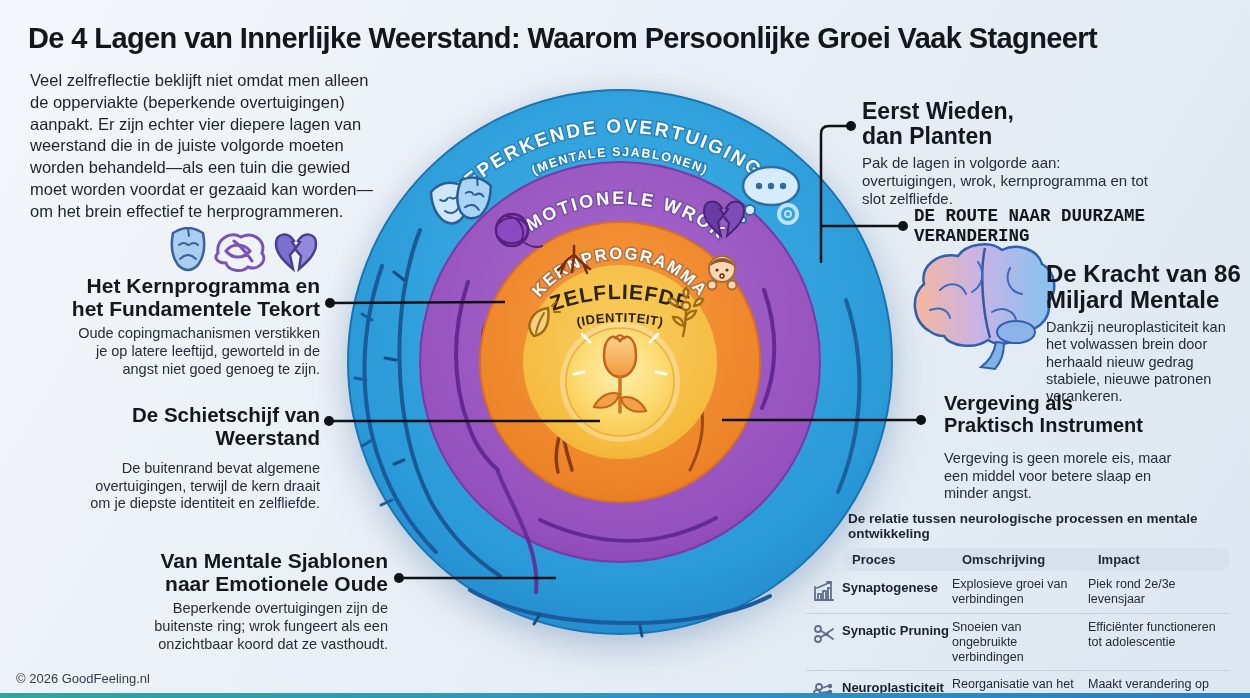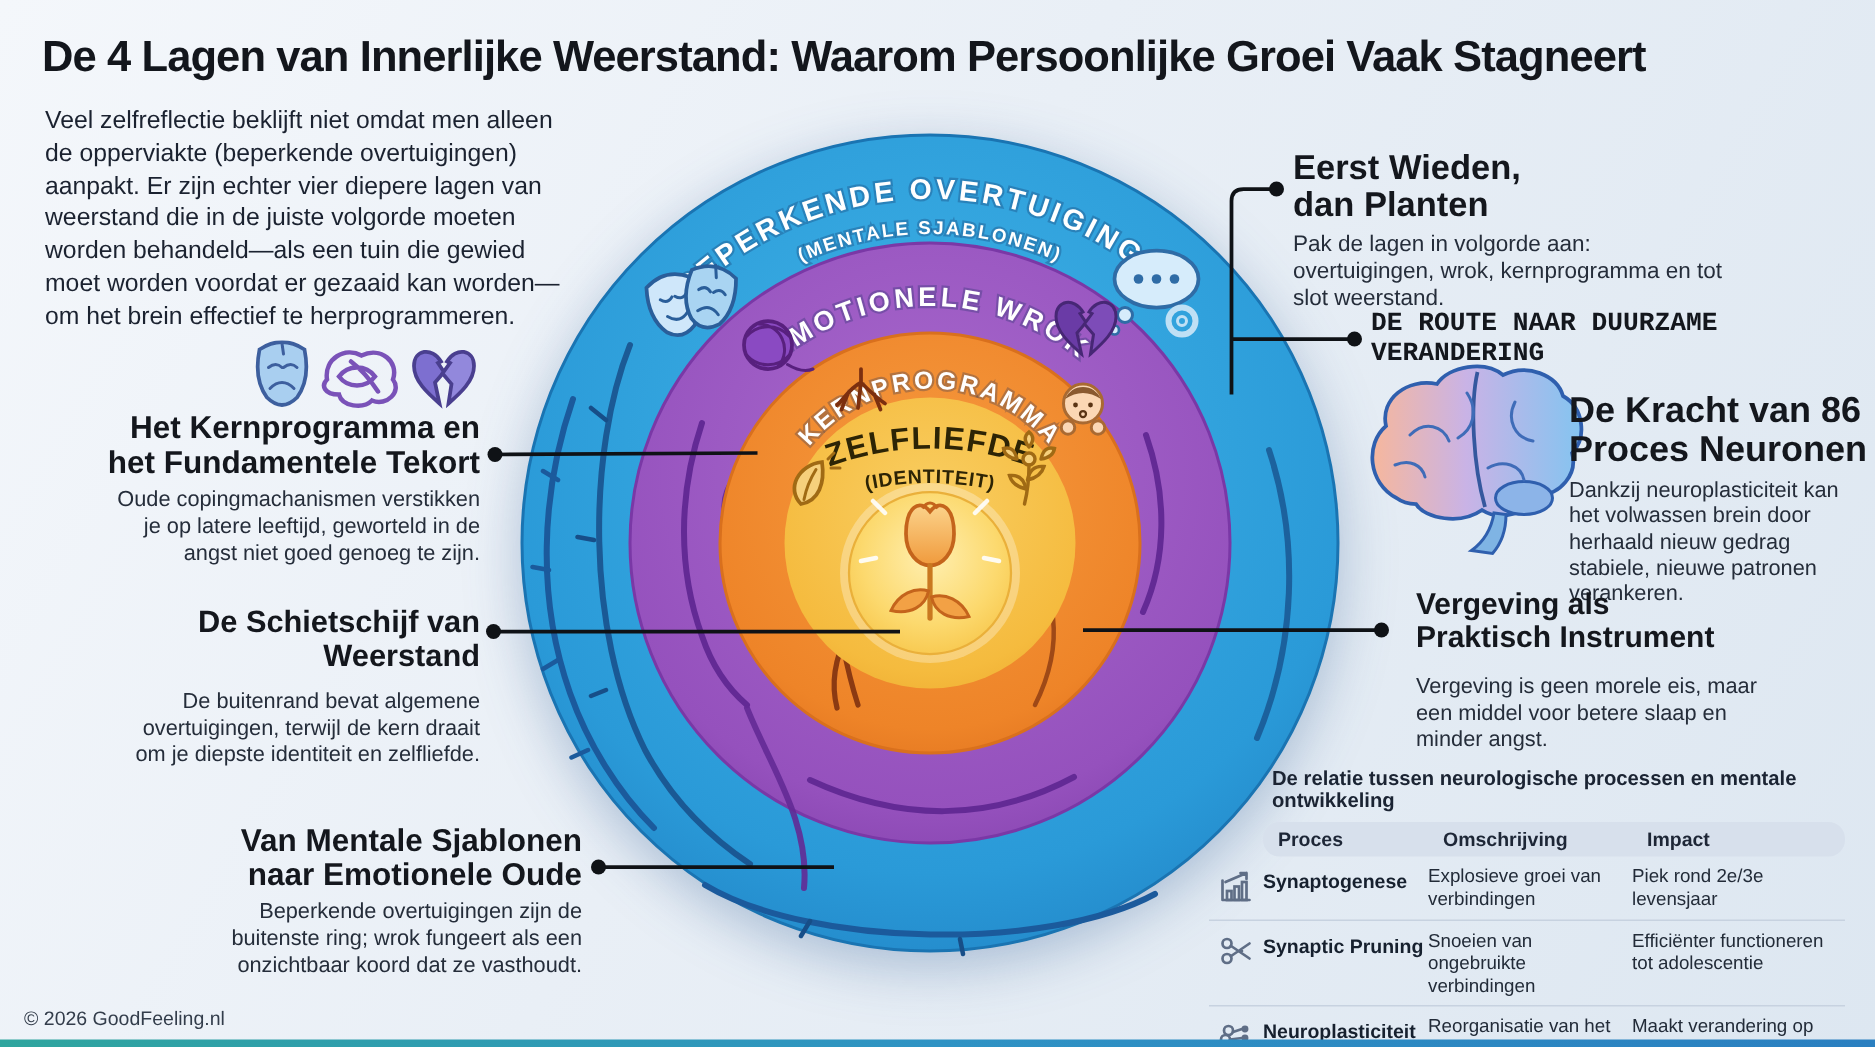--- a/index.html
+++ b/index.html
@@ -261,34 +261,34 @@
     <div>naar Emotionele Oude</div>
   </div>
   <div class="callout-b">Beperkende overtuigingen zijn de buitenste ring; wrok fungeert als een onzichtbaar koord dat ze vasthoudt.</div>
 </div>
 
 <div class="abs" id="co-wieden">
   <div class="callout-h">
     <div>Eerst Wieden,</div>
     <div>dan Planten</div>
   </div>
-  <div class="callout-b">Pak de lagen in volgorde aan: overtuigingen, wrok, kernprogramma en tot slot weerstand.</div>
+  <div class="callout-b">Pak de lagen in volgorde aan: overtuigingen, wrok, kernprogramma en tot slot zelfliefde.</div>
 </div>
 
 <div class="abs" id="co-route">
   <div class="callout-h">
     <div>DE ROUTE NAAR DUURZAME</div>
     <div>VERANDERING</div>
   </div>
 </div>
 
 <div class="abs" id="co-neuro">
   <div class="callout-h">
     <div>De Kracht van 86</div>
-    <div>Proces Neuronen</div>
+    <div>Miljard Mentale</div>
   </div>
   <div class="callout-b">Dankzij neuroplasticiteit kan het volwassen brein door herhaald nieuw gedrag stabiele, nieuwe patronen verankeren.</div>
 </div>
 
 <div class="abs" id="co-verg">
   <div class="callout-h">
     <div>Vergeving als</div>
     <div>Praktisch Instrument</div>
   </div>
   <div class="callout-b">Vergeving is geen morele eis, maar een middel voor betere slaap en minder angst.</div>

